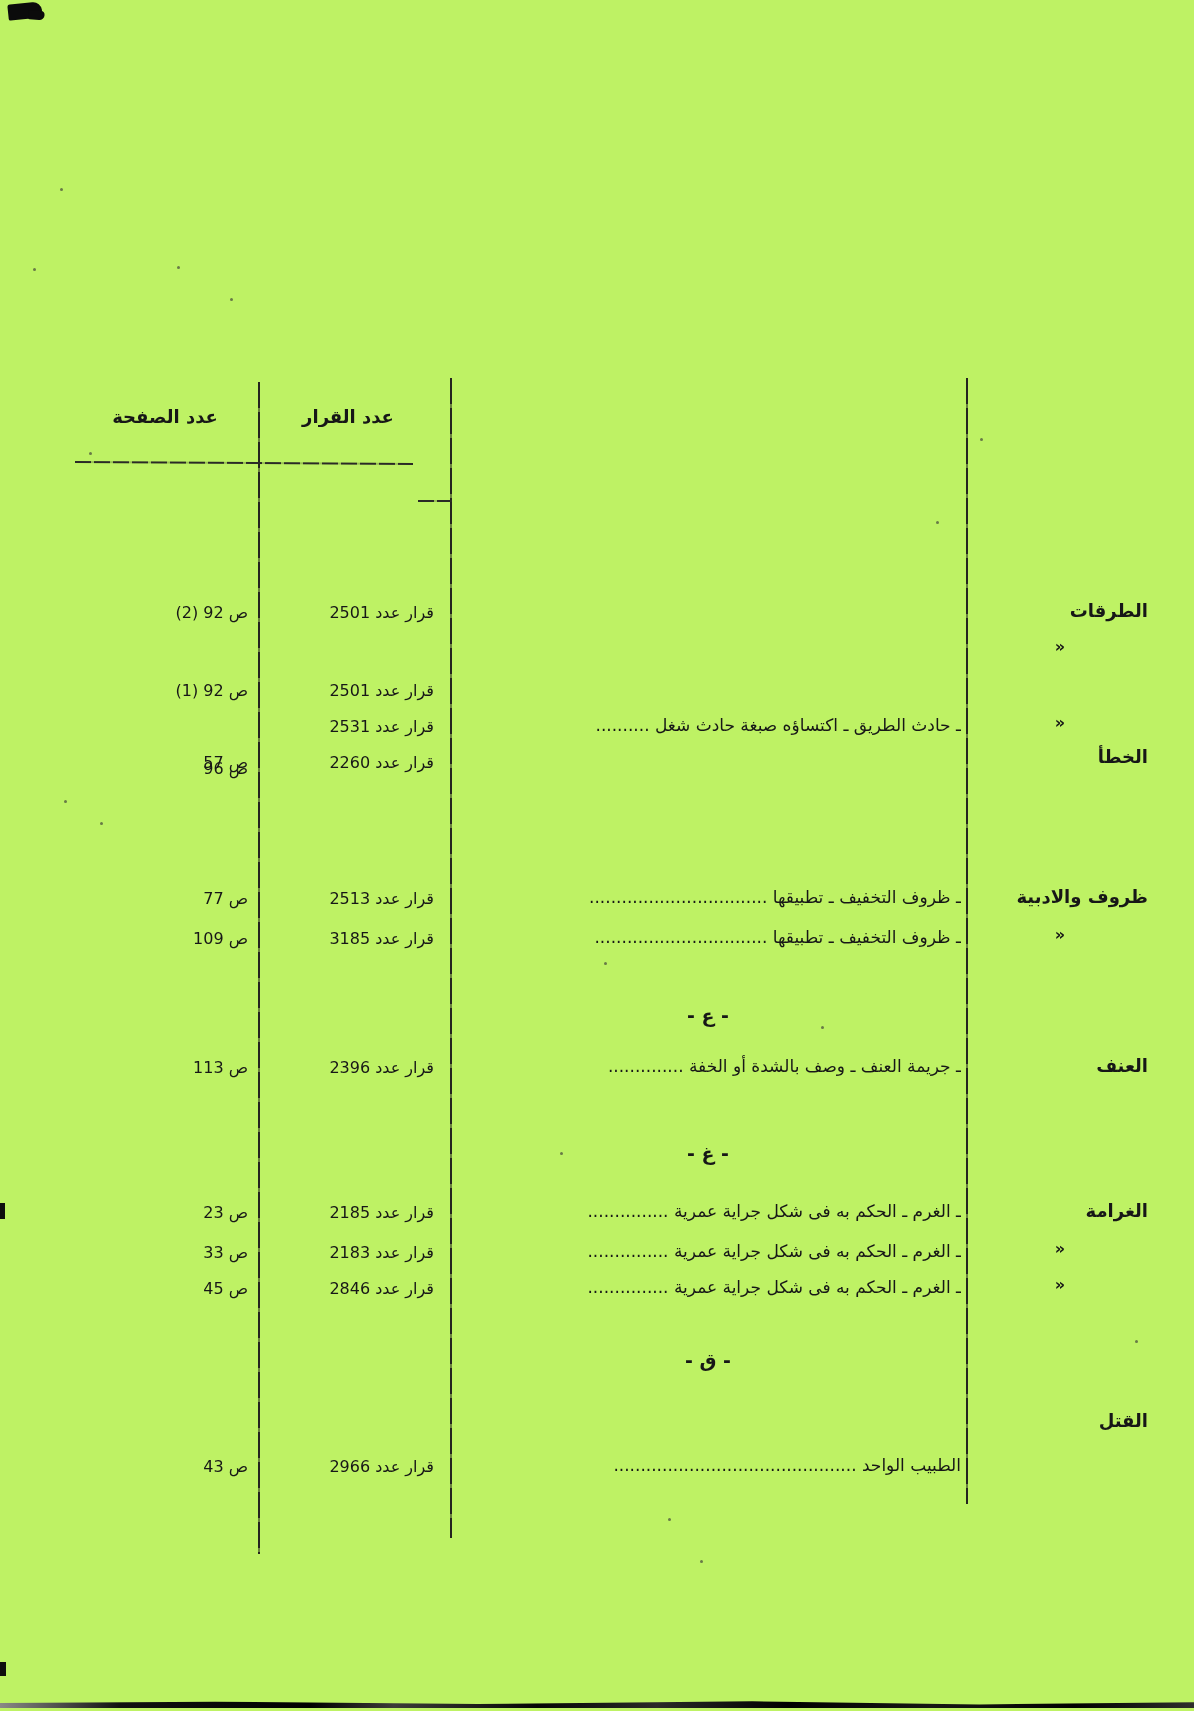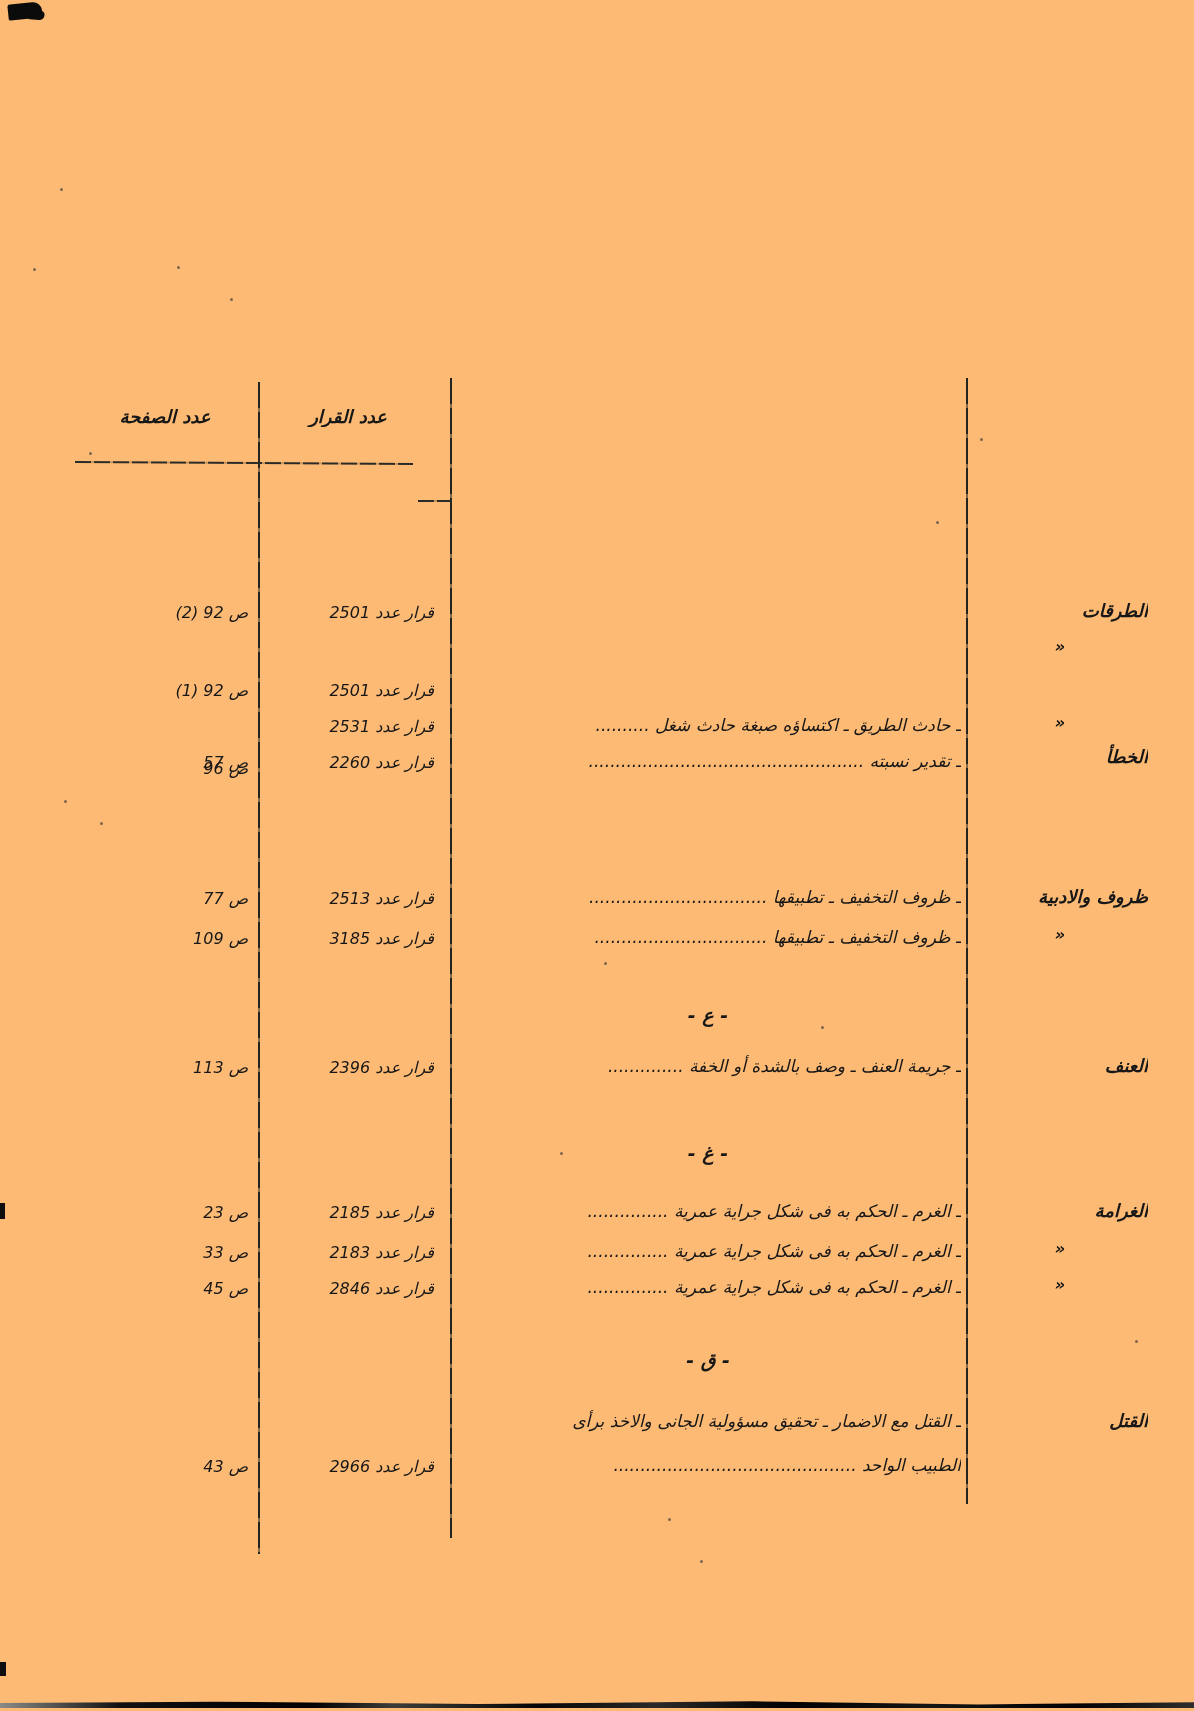--- a/index.html
+++ b/index.html
@@ -1,25 +1,24 @@
 <!DOCTYPE html>
 <html lang="ar"><head>
 <meta charset="utf-8">
 <style>
   html,body{margin:0;padding:0;background:#e8e8e4;}
   .page{
     position:relative;
     width:1194px;height:1711px;
     margin:0 auto;
-    background:#fdba74;
+    background:#bef264;
     color:#171717;
     font-family:"DejaVu Sans",sans-serif;
     direction:rtl;
     overflow:hidden;
-    font-style:italic;
   }
   .cell{position:absolute;white-space:nowrap;overflow:hidden;}
   .kw{left:972px;width:176px;text-align:right;font-weight:700;font-size:18px;line-height:26px;}
   .kw.ditto{text-align:center;font-size:16px;}
   .desc{left:455px;width:506px;text-align:right;font-size:17px;line-height:26px;letter-spacing:.3px;}
   .dec{left:264px;width:170px;text-align:right;font-size:16px;line-height:26px;}
   .pg{left:70px;width:178px;text-align:right;font-size:16px;line-height:26px;}
   .colhdr{font-weight:700;font-size:18px;text-align:center;}
   .letter{left:455px;width:506px;text-align:center;font-weight:700;font-size:19px;line-height:26px;}
   .vrule{position:absolute;width:2px;
@@ -80,21 +79,20 @@
   <div class="cell kw ditto" style="top:634px;">«</div>
   <div class="cell dec" style="top:678px;">قرار عدد 2501</div>
   <div class="cell pg" style="top:678px;">ص 92 ‏(1)</div>
 
   <div class="cell kw ditto" style="top:710px;">«</div>
   <div class="cell desc" style="top:712px;">ـ حادث الطريق ـ اكتساؤه صبغة حادث شغل ..........</div>
   <div class="cell dec" style="top:714px;">قرار عدد 2531</div>
   <div class="cell pg" style="top:714px;margin-top:42px;">ص 96</div>
 
   <div class="cell kw" style="top:744px;">الخطأ</div>
-  <div class="cell desc" style="top:748px;">ـ تقدير نسبته ...................................................</div>
   <div class="cell dec" style="top:750px;">قرار عدد 2260</div>
   <div class="cell pg" style="top:750px;">ص 57</div>
 
 
   <div class="cell kw" style="top:884px;">ظروف والادبية</div>
   <div class="cell desc" style="top:884px;">ـ ظروف التخفيف ـ تطبيقها .................................</div>
   <div class="cell dec" style="top:886px;">قرار عدد 2513</div>
   <div class="cell pg" style="top:886px;">ص 77</div>
 
   <div class="cell kw ditto" style="top:922px;">«</div>
@@ -122,18 +120,17 @@
   <div class="cell pg" style="top:1240px;">ص 33</div>
 
   <div class="cell kw ditto" style="top:1272px;">«</div>
   <div class="cell desc" style="top:1274px;">ـ الغرم ـ الحكم به فى شكل جراية عمرية ...............</div>
   <div class="cell dec" style="top:1276px;">قرار عدد 2846</div>
   <div class="cell pg" style="top:1276px;">ص 45</div>
 
   <div class="cell letter" style="top:1347px;">- ق -</div>
 
   <div class="cell kw" style="top:1408px;">القتل</div>
-  <div class="cell desc" style="top:1408px;">ـ القتل مع الاضمار ـ تحقيق مسؤولية الجانى والاخذ برأى</div>
   <div class="cell desc" style="top:1452px;">الطبيب الواحد .............................................</div>
   <div class="cell dec" style="top:1454px;">قرار عدد 2966</div>
   <div class="cell pg" style="top:1454px;">ص 43</div>
 
 </div>
 
 </body></html>

